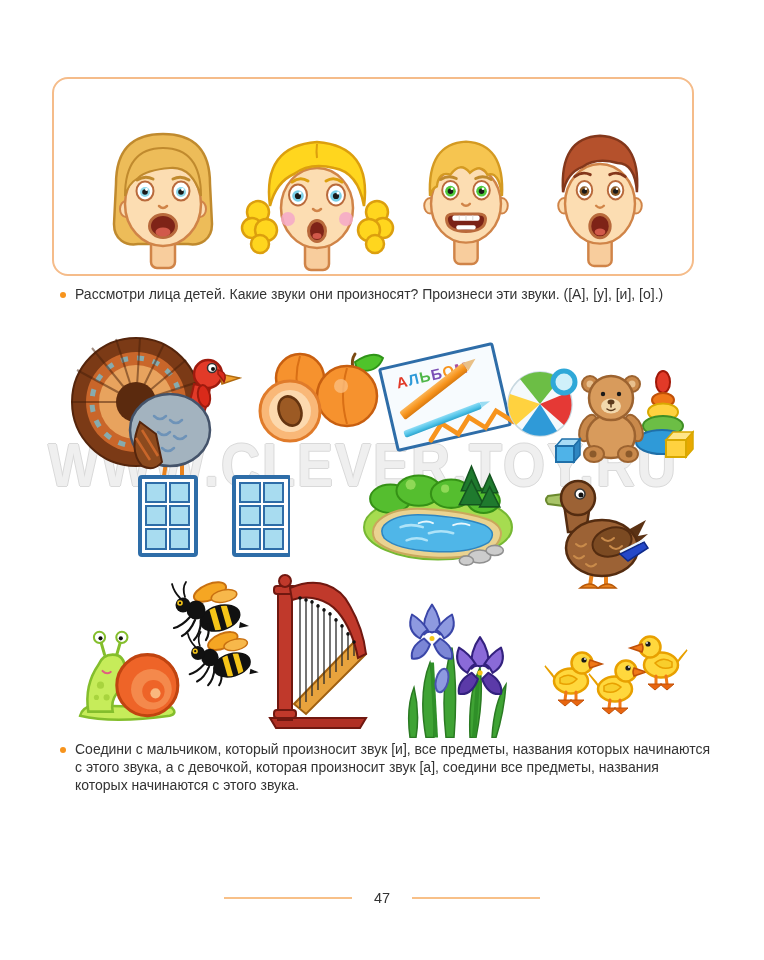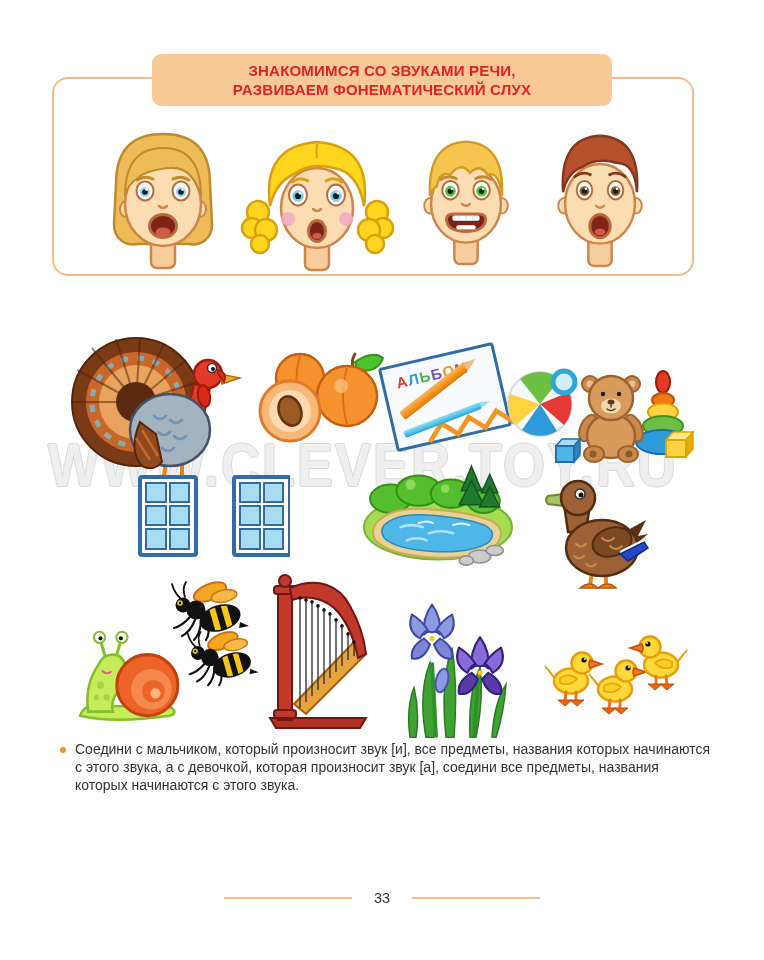--- a/index.html
+++ b/index.html
@@ -57,24 +57,20 @@
           align-items:center;gap:22px;}
   .footer .rule{width:128px;height:2px;background:#F8C088;}
   .footer .num{font-size:14.5px;color:#333;}
 </style>
 </head>
 <body>
 
 <div class="page">
 
   <div class="faces-box"></div>
-  <div class="header-box">
-    <div>ЗНАКОМИМСЯ СО ЗВУКАМИ РЕЧИ,</div>
-    <div>РАЗВИВАЕМ ФОНЕМАТИЧЕСКИЙ СЛУХ</div>
-  </div>
 
   <div class="face" style="left:88px;top:124px;width:150px;height:148px">
     <svg viewBox="0 0 150 148">
       <path d="M28,60 C28,20 50,10 75,10 C100,10 122,20 122,60 L124,100 C124,116 112,122 100,120 L50,120 C38,122 26,116 26,100 Z" fill="#EDBC59" stroke="#C08A2E" stroke-width="2.5"></path>
       <rect x="63" y="110" width="24" height="34" rx="6" fill="#F8CD9D" stroke="#D08448" stroke-width="2.5"></rect>
       <ellipse cx="38" cy="85" rx="6" ry="8" fill="#FCDDB2" stroke="#D08448" stroke-width="2"></ellipse>
       <ellipse cx="112" cy="85" rx="6" ry="8" fill="#FCDDB2" stroke="#D08448" stroke-width="2"></ellipse>
       <ellipse cx="75" cy="80" rx="38" ry="42" fill="#FCDDB2" stroke="#D08448" stroke-width="2.5"></ellipse>
       <path d="M37,72 Q37,24 75,24 Q113,24 113,72 Q104,42 82,44 Q58,46 50,54 Q40,60 37,72 Z" fill="#EDBC59" stroke="#C08A2E" stroke-width="2"></path>
       <path d="M49,56 Q57,51 65,55" stroke="#C08A2E" stroke-width="3" fill="none" stroke-linecap="round"></path>
@@ -168,20 +164,24 @@
       <ellipse cx="86" cy="68" rx="8" ry="9.5" fill="#fff" stroke="#B96A3C" stroke-width="2"></ellipse>
       <circle cx="86" cy="69" r="5" fill="#8A5A28"></circle>
         <circle cx="86" cy="69" r="2.6" fill="#1a1a1a"></circle>
       <circle cx="87.5" cy="66.5" r="1.3" fill="#fff"></circle>
       <path d="M66,84 Q70,88 74,84" stroke="#D08448" stroke-width="2.5" fill="none" stroke-linecap="round"></path>
       <ellipse cx="70" cy="105" rx="10.5" ry="12" fill="#7E2317" stroke="#B96A3C" stroke-width="3"></ellipse>
       <ellipse cx="70" cy="111" rx="5.5" ry="3.5" fill="#D1594A"></ellipse>
     </svg>
   </div>
 
+  <div class="task task-faces">
+    <span class="dot"></span>
+    <span class="txt">Рассмотри лица детей. Какие звуки они произносят? Произнеси эти звуки. ([А], [у], [и], [о].)</span>
+  </div>
 
   <div class="pictures">
     <div class="watermark">WWW.CLEVER.TOY.RU</div>
 
     <div class="pic" style="left:70px;top:10px;width:172px;height:150px">
       <svg viewBox="0 0 172 150">
         <circle cx="66" cy="72" r="64" fill="#7B3A16" stroke="#55250C" stroke-width="2"></circle>
         <circle cx="66" cy="72" r="50" fill="#C9662A"></circle>
         <circle cx="66" cy="72" r="44" fill="none" stroke="#7FB3BC" stroke-width="5" stroke-dasharray="7 9" opacity=".9"></circle>
         <circle cx="66" cy="72" r="37" fill="#E8A35E"></circle>
@@ -537,17 +537,17 @@
 
   <div class="tasks-block">
     <div class="task">
       <span class="dot"></span>
       <span class="txt">Соедини с мальчиком, который произносит звук [и], все предметы, названия которых начинаются с этого звука, а с девочкой, которая произносит звук [а], соедини все предметы, названия которых начинаются с этого звука.</span>
     </div>
   </div>
 
   <div class="footer">
     <span class="rule"></span>
-    <span class="num">33</span>
+    <span class="num">47</span>
     <span class="rule"></span>
   </div>
 
 </div>
 
 </body></html>

